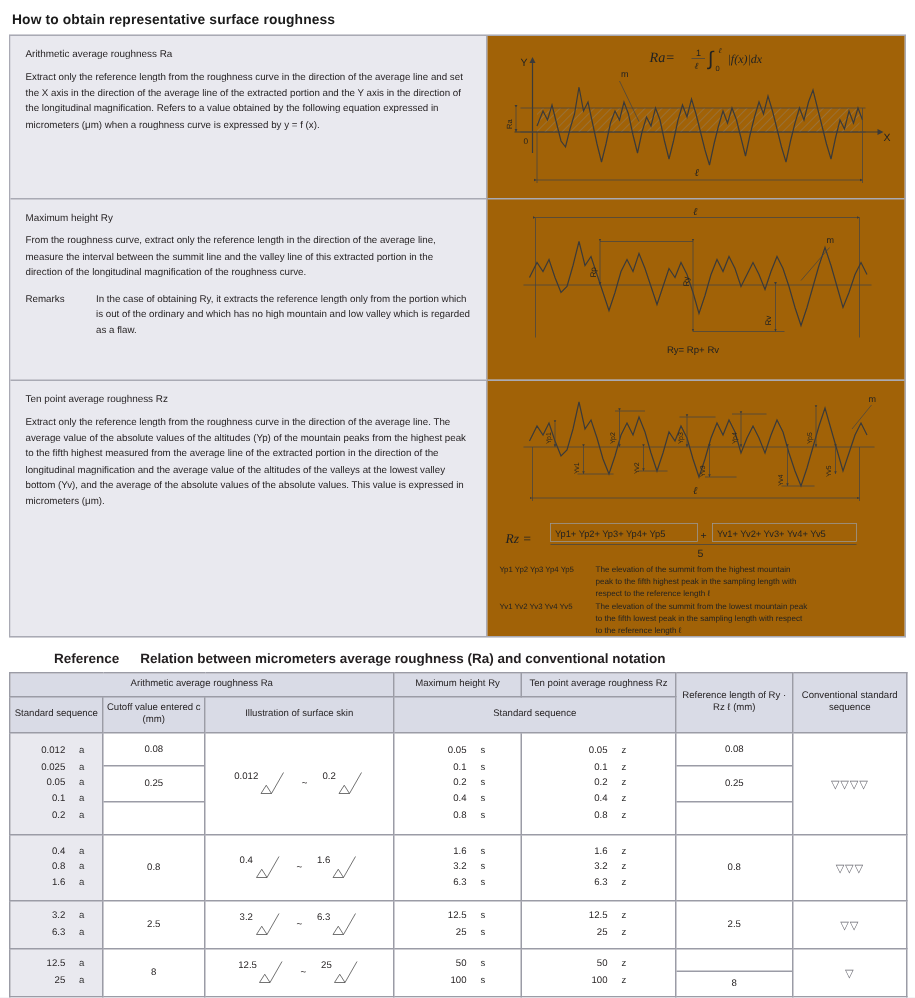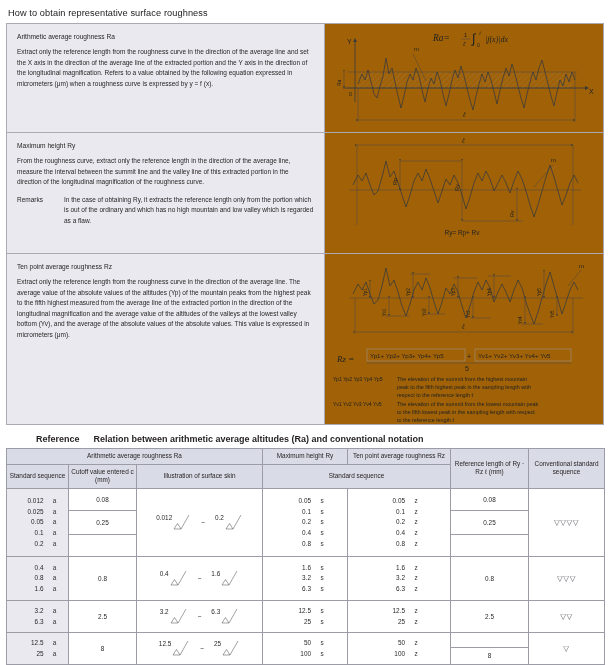--- a/index.html
+++ b/index.html
@@ -7,21 +7,21 @@
   body {
     width:610px; height:665px;
     background:#ffffff;
     font-family:"Liberation Sans", sans-serif;
     color:#231f20;
     overflow:hidden;
   }
   .page { position:relative; width:610px; height:665px; padding:6px 6px 0 6px; }
 
   .doc-title {
-    font-size:9.2px; font-weight:normal; color:#1a1a1a;
+    font-size:9.2px; font-weight:bold; color:#1a1a1a;
     margin:2px 0 5px 2px; letter-spacing:0.1px;
   }
 
   
   .defs {
     width:598px; border:1px solid #a9aab4;
     display:grid; grid-template-columns:318px 1fr;
     background:#e9e9ef;
   }
   .def-text {
@@ -243,21 +243,21 @@
         <text class="ttxt" x="8" y="60" style="font-size:5.2px;">Yv1 Yv2 Yv3 Yv4 Yv5</text>
         <text class="ttxt" x="72" y="60" style="font-size:5.4px;">The elevation of the summit from the lowest mountain peak</text>
         <text class="ttxt" x="72" y="68" style="font-size:5.4px;">to the fifth lowest peak in the sampling length with respect</text>
         <text class="ttxt" x="72" y="76" style="font-size:5.4px;">to the reference length ℓ</text>
       </svg>
     </div>
   </div>
 
   <div class="ref-head">
     <div class="ref-label">Reference</div>
-    <div class="ref-title">Relation between arithmetic average altitudes (Ra) and conventional notation</div>
+    <div class="ref-title">Relation between micrometers average roughness (Ra) and conventional notation</div>
   </div>
 
   <table class="rt">
     <colgroup>
       <col style="width:62px">
         <col style="width:68px">
         <col style="width:126px">
       <col style="width:85px">
         <col style="width:103px">
       <col style="width:78px">

